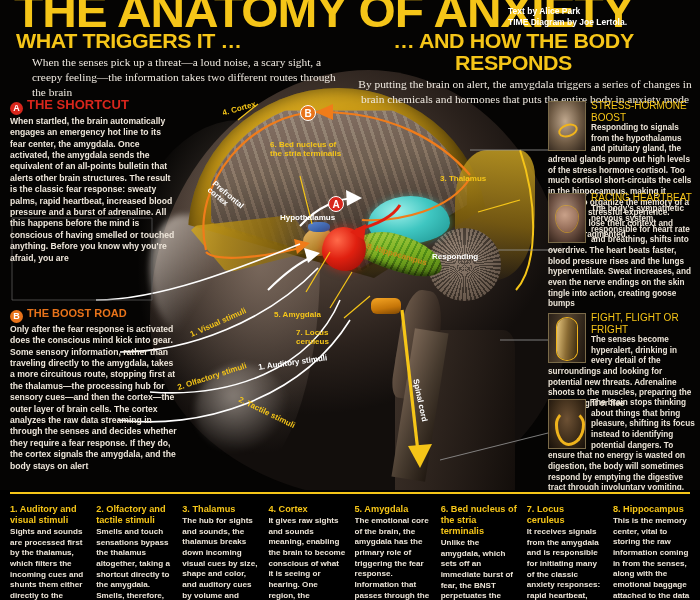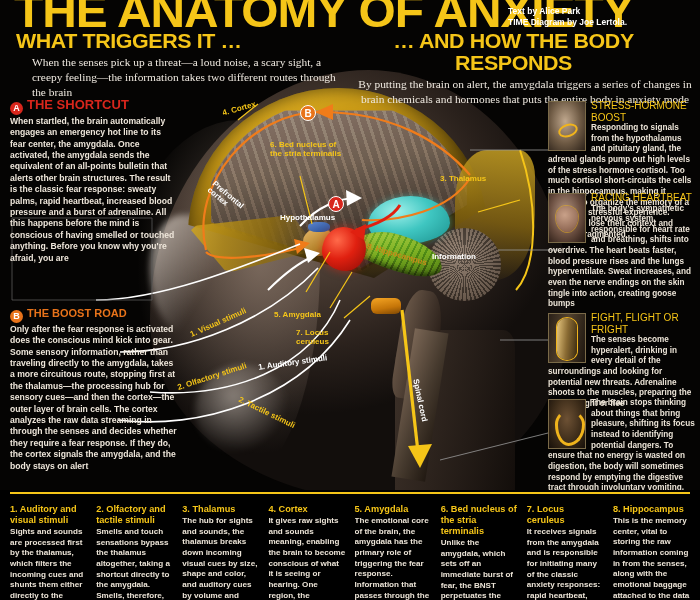--- a/index.html
+++ b/index.html
@@ -368,21 +368,21 @@
 <div class="lbl" style="left:270px;top:140px;width:80px;white-space:normal;">6. Bed nucleus of the stria terminalis</div>
 
 <div class="lbl" style="left:440px;top:174px;">3. Thalamus</div>
 
 <div class="lbl white" style="left:240px;top:213px;padding-left:40px;">Hypothalamus</div>
 
 <div class="lbl white" style="left:204px;top:196px;transform:rotate(40deg);width:56px;white-space:normal;line-height:1.05;">Prefrontal cortex</div>
 
 <div class="lbl dark" style="left:366px;top:250px;transform:rotate(16deg);">8. Hippocampus</div>
 
-<div class="lbl white" style="left:432px;top:252px;">Information</div>
+<div class="lbl white" style="left:432px;top:252px;">Responding</div>
 
 <div class="lbl" style="left:274px;top:310px;">5. Amygdala</div>
 
 <div class="lbl" style="left:296px;top:328px;width:54px;white-space:normal;">7. Locus ceruleus</div>
 
 <div class="lbl" style="left:188px;top:318px;transform:rotate(-24deg);">1. Visual stimuli</div>
 
 <div class="lbl" style="left:176px;top:372px;transform:rotate(-18deg);">2. Olfactory stimuli</div>
 
 <div class="lbl white" style="left:258px;top:358px;transform:rotate(-8deg);">1. Auditory stimuli</div>

